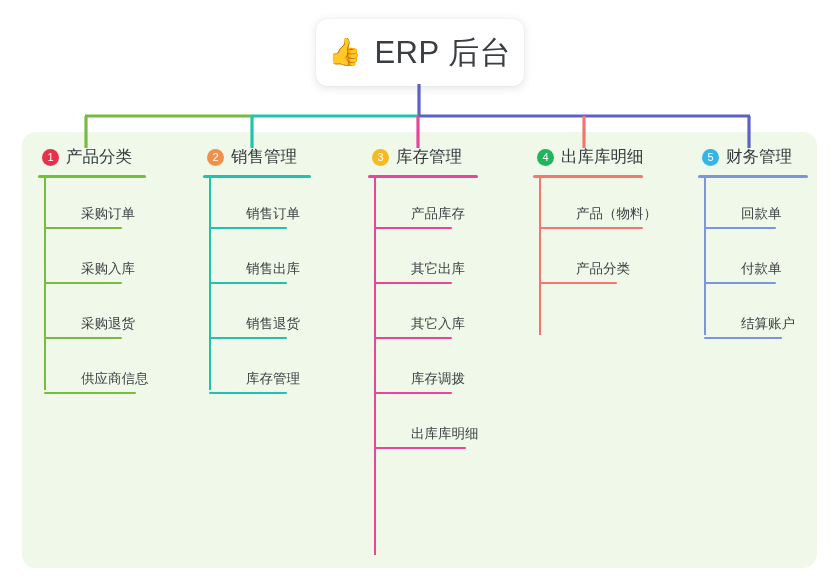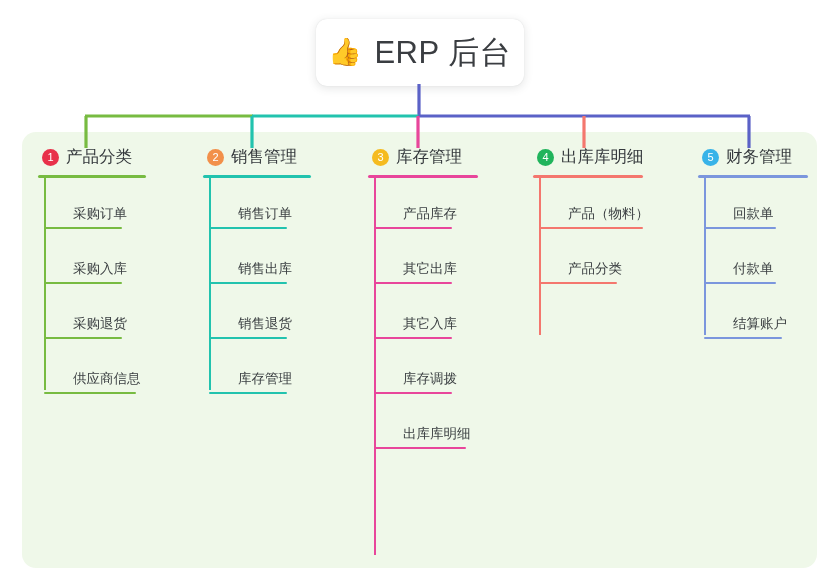--- a/index.html
+++ b/index.html
@@ -115,21 +115,21 @@
     top: 0;
     width: 2px;
   }
   .item {
     position: relative;
     height: 55px;
     box-sizing: border-box;
   }
   .item-label {
     position: absolute;
-    left: 35px;
+    left: 43px;
     bottom: 10px;
     font-size: 13.5px;
     color: #3c4043;
     white-space: nowrap;
   }
   .item-rule {
     position: absolute;
     left: 6px;
     bottom: 4px;
     height: 2px;

